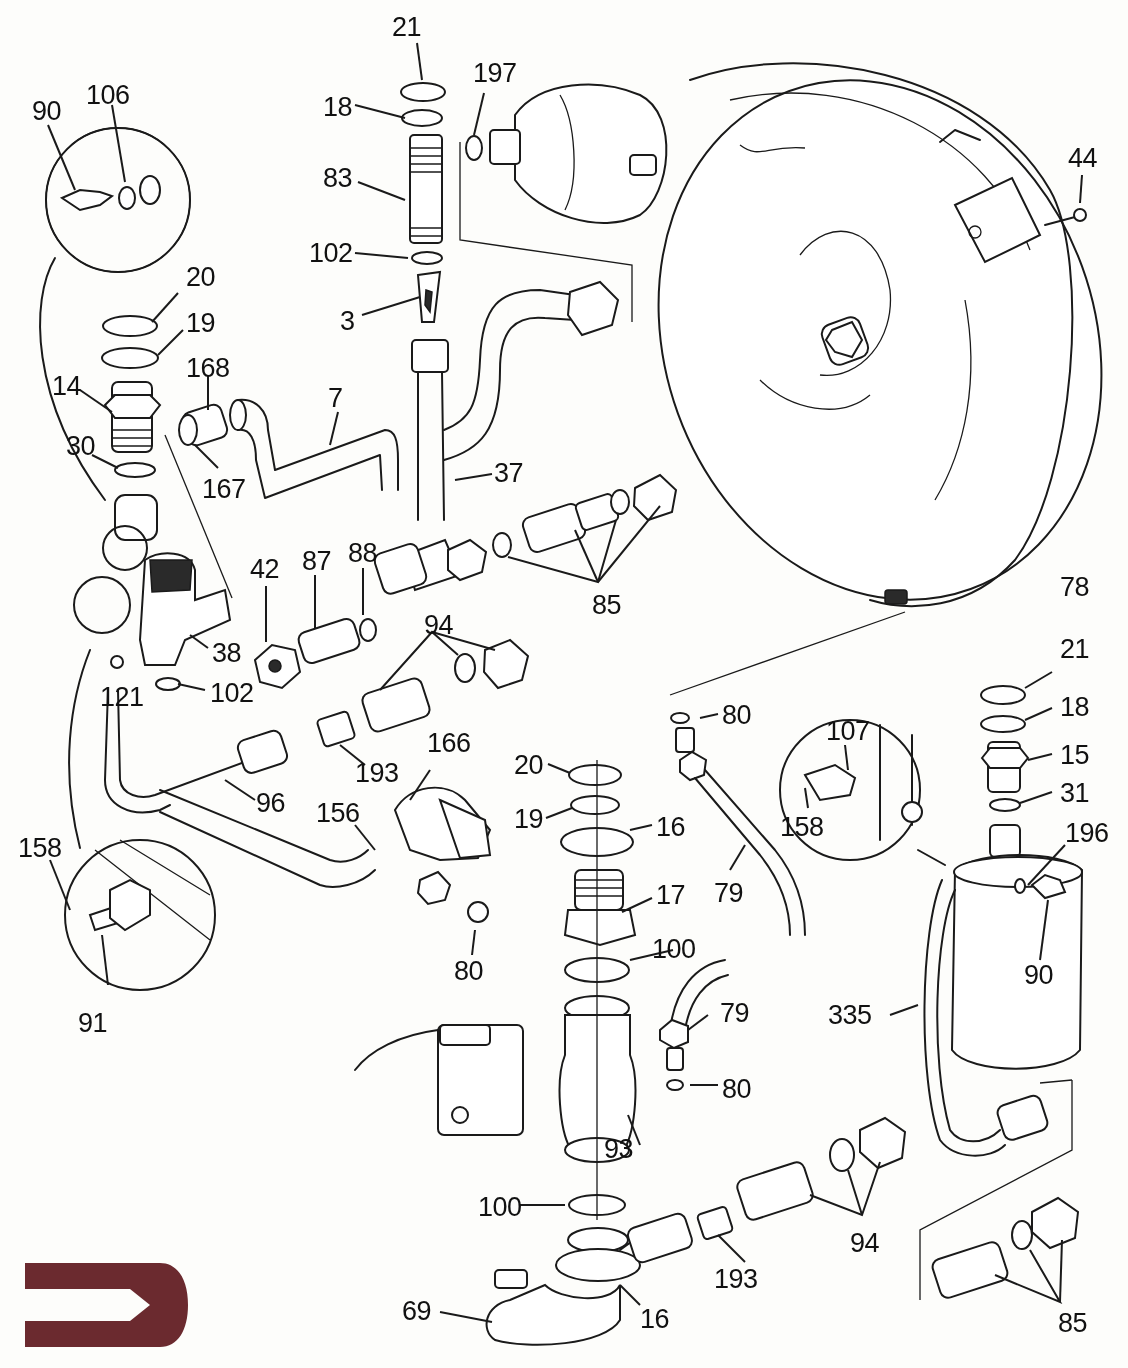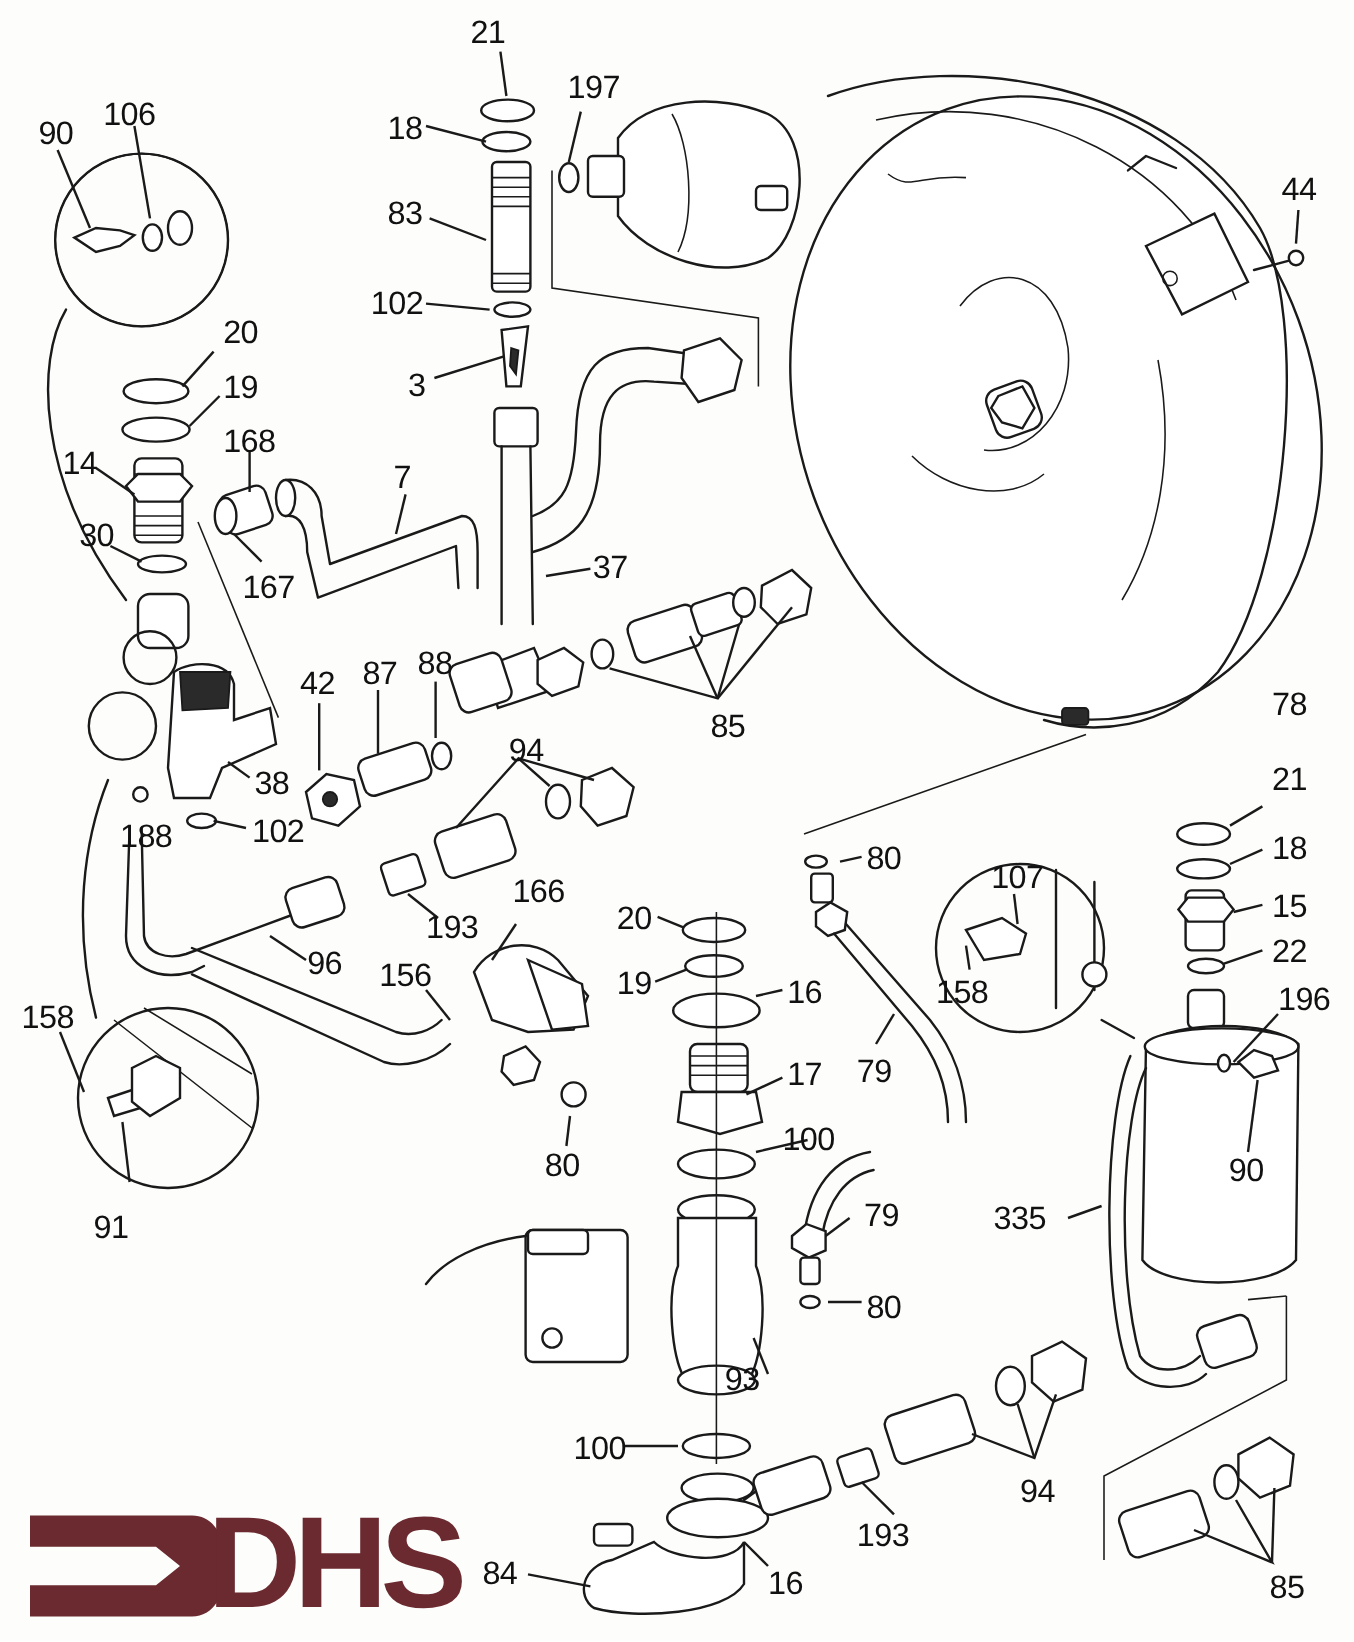--- a/index.html
+++ b/index.html
@@ -331,53 +331,52 @@
   <span class="callout" style="left:66px;top:433px">30</span>
   <span class="callout" style="left:202px;top:476px">167</span>
   <span class="callout" style="left:494px;top:460px">37</span>
   <span class="callout" style="left:250px;top:556px">42</span>
   <span class="callout" style="left:302px;top:548px">87</span>
   <span class="callout" style="left:348px;top:540px">88</span>
   <span class="callout" style="left:592px;top:592px">85</span>
   <span class="callout" style="left:1060px;top:574px">78</span>
   <span class="callout" style="left:212px;top:640px">38</span>
   <span class="callout" style="left:424px;top:612px">94</span>
-  <span class="callout" style="left:100px;top:684px">188</span>
+  <span class="callout" style="left:100px;top:684px">121</span>
   <span class="callout" style="left:210px;top:680px">102</span>
   <span class="callout" style="left:1060px;top:636px">21</span>
   <span class="callout" style="left:722px;top:702px">80</span>
   <span class="callout" style="left:1060px;top:694px">18</span>
   <span class="callout" style="left:826px;top:718px">107</span>
   <span class="callout" style="left:427px;top:730px">166</span>
   <span class="callout" style="left:355px;top:760px">193</span>
   <span class="callout" style="left:514px;top:752px">20</span>
   <span class="callout" style="left:1060px;top:742px">15</span>
   <span class="callout" style="left:256px;top:790px">96</span>
   <span class="callout" style="left:316px;top:800px">156</span>
   <span class="callout" style="left:514px;top:806px">19</span>
   <span class="callout" style="left:656px;top:814px">16</span>
-  <span class="callout" style="left:1060px;top:780px">22</span>
+  <span class="callout" style="left:1060px;top:780px">31</span>
   <span class="callout" style="left:780px;top:814px">158</span>
   <span class="callout" style="left:18px;top:835px">158</span>
   <span class="callout" style="left:1065px;top:820px">196</span>
   <span class="callout" style="left:656px;top:882px">17</span>
   <span class="callout" style="left:714px;top:880px">79</span>
   <span class="callout" style="left:1024px;top:962px">90</span>
   <span class="callout" style="left:652px;top:936px">100</span>
   <span class="callout" style="left:454px;top:958px">80</span>
   <span class="callout" style="left:78px;top:1010px">91</span>
   <span class="callout" style="left:720px;top:1000px">79</span>
   <span class="callout" style="left:828px;top:1002px">335</span>
   <span class="callout" style="left:722px;top:1076px">80</span>
   <span class="callout" style="left:604px;top:1136px">93</span>
   <span class="callout" style="left:478px;top:1194px">100</span>
   <span class="callout" style="left:850px;top:1230px">94</span>
   <span class="callout" style="left:714px;top:1266px">193</span>
-  <span class="callout" style="left:402px;top:1298px">84</span>
+  <span class="callout" style="left:402px;top:1298px">69</span>
   <span class="callout" style="left:640px;top:1306px">16</span>
   <span class="callout" style="left:1058px;top:1310px">85</span>
 
   <svg id="logo" viewBox="0 0 370 100">
     <path id="logo-arrow" d="M5 8 L140 8 C158 8 168 25 168 50 C168 75 158 92 140 92 L5 92 L5 66 L110 66 L130 50 L110 34 L5 34 Z" fill="#6b2a2f"></path>
   </svg>
-  <span id="logo-text" style="color: rgb(107, 42, 47);">DHS</span>
 
 </div>
 
 </body></html>

